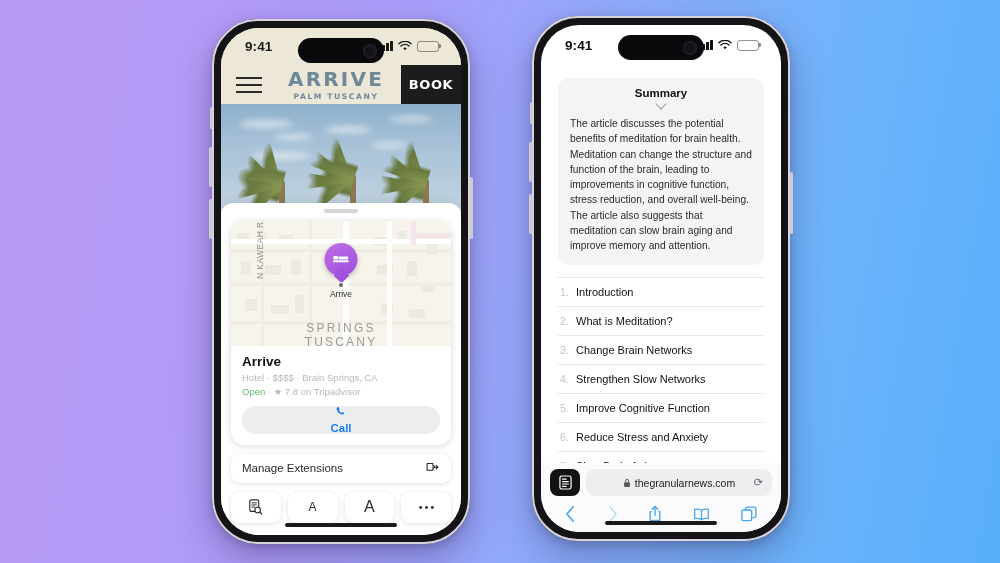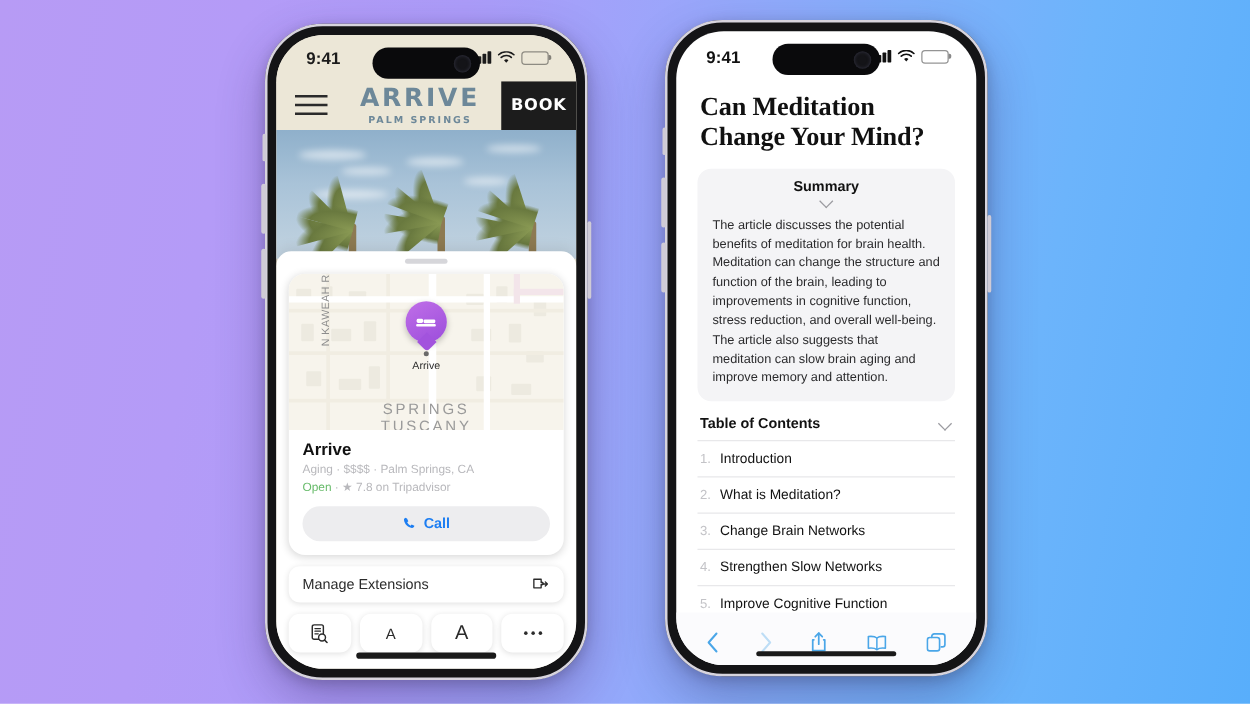--- a/index.html
+++ b/index.html
@@ -202,21 +202,21 @@
   .place-meta { font-size:9.5px; color:#b8b8bc; margin-top:3px; }
   .place-status { font-size:9.5px; margin-top:3px; color:#b8b8bc; }
   .place-status .open { color:#67bb6a; font-weight:400; }
 
   .actions { display:flex; gap:8px; padding:9px 11px 11px; }
   .act {
     flex:1; height:28px; border-radius:15px;
     display:flex; align-items:center; justify-content:center; gap:5px;
     font-size:11.5px; font-weight:600; cursor:pointer;
   }
-  .act.call { background:#ededef; color:#1d7ef2; }
+  .act.call { background:#ededef; color:#1d7ef2;flex-direction:column; }
   .act.go   { background:#1277f2; color:#fff; }
 
   .ext-row {
     margin:9px 10px 0; height:29px; border-radius:9px; background:#fff;
     box-shadow:0 1px 5px rgba(0,0,0,.13);
     display:flex; align-items:center; justify-content:space-between;
     padding:0 11px; font-size:11.5px; color:#2b2b2b; cursor:pointer;
   }
   .tool-row {
     margin:9px 10px 0; display:flex; gap:7px; height:31px;
@@ -341,21 +341,21 @@
     </div>
 
     <div class="site-header">
       <div class="hamburger">
         <span></span>
           <span></span>
           <span></span>
       </div>
       <div class="brand">
         <div class="brand-main">ARRIVE</div>
-        <div class="brand-sub">PALM SPRINGS</div>
+        <div class="brand-sub">PALM TUSCANY</div>
       </div>
       <div class="book-btn">BOOK</div>
     </div>
 
     <div class="hero">
       <span class="cloud" style="left:18px;top:16px;width:54px;height:8px;"></span>
       <span class="cloud" style="left:52px;top:30px;width:40px;height:6px;"></span>
       <span class="cloud" style="left:104px;top:22px;width:46px;height:7px;"></span>
       <span class="cloud" style="left:150px;top:38px;width:36px;height:6px;"></span>
       <span class="cloud" style="left:30px;top:48px;width:60px;height:7px;"></span>
@@ -436,21 +436,21 @@
           <span class="pin-name">Arrive</span>
 
           <div class="hood">
             <div>SPRINGS</div>
             <div>TUSCANY</div>
           </div>
         </div>
 
         <div class="place-info">
           <div class="place-name">Arrive</div>
-          <div class="place-meta">Aging · $$$$ · Palm Springs, CA</div>
+          <div class="place-meta">Hotel · $$$$ · Brain Springs, CA</div>
           <div class="place-status">
             <span class="open">Open</span>
             <span>· ★ 7.8 on Tripadvisor</span>
           </div>
         </div>
 
         <div class="actions">
           <div class="act call">
             <svg width="12" height="12" viewBox="0 0 16 16">
               <path d="M3 1.6c-.9.4-1.6 1.4-1.4 2.4.5 4.3 4.1 7.9 8.4 8.4 1 .2 2-.5 2.4-1.4l.3-.8-3-1.4-1 1.2c-1.6-.7-3-2.1-3.7-3.7l1.2-1L4.8 2.3z" fill="#1d7ef2"></path>
@@ -513,37 +513,32 @@
           </span>
         <svg width="14" height="11" viewBox="0 0 16 12">
           <path d="M8 10.3l2-2.3a2.9 2.9 0 0 0-4 0z" fill="#111"></path>
           <path d="M3.4 5.4a6.7 6.7 0 0 1 9.2 0" stroke="#111" stroke-width="1.5" fill="none" stroke-linecap="round"></path>
           <path d="M1 2.9a10.2 10.2 0 0 1 14 0" stroke="#111" stroke-width="1.5" fill="none" stroke-linecap="round"></path>
         </svg>
         <span class="battery"><span class="fill"></span></span>
       </span>
     </div>
 
-    <div class="article-title">Can Meditation Change Your Mind?</div>
 
     <div class="r-body">
 
       <div class="panel">
         <div class="panel-head">
           <span class="panel-title">Summary</span>
           <span class="chev"></span>
         </div>
         <div class="summary-text">The article discusses the potential benefits of meditation for brain health. Meditation can change the structure and function of the brain, leading to improvements in cognitive function, stress reduction, and overall well-being. The article also suggests that meditation can slow brain aging and improve memory and attention.</div>
       </div>
 
       <div class="toc">
-        <div class="toc-head">
-          <span class="panel-title">Table of Contents</span>
-          <span class="chev"></span>
-        </div>
         <div class="toc-item">
           <span class="toc-num">1.</span>
           <span>Introduction</span>
         </div>
         <div class="toc-item">
           <span class="toc-num">2.</span>
           <span>What is Meditation?</span>
         </div>
         <div class="toc-item">
           <span class="toc-num">3.</span>
@@ -562,20 +557,36 @@
           <span>Reduce Stress and Anxiety</span>
         </div>
         <div class="toc-item">
           <span class="toc-num">7.</span>
           <span>Slow Brain Aging</span>
         </div>
       </div>
     </div>
 
     <div class="safari-bar">
+      <div class="url-row">
+        <div class="reader-tab">
+          <svg width="13" height="15" viewBox="0 0 14 16">
+            <rect x="1" y="1" width="12" height="14" rx="2" fill="none" stroke="#fff" stroke-width="1.3"></rect>
+            <path d="M3.7 4.4h4M3.7 7h6.4M3.7 9.6h6.4M3.7 12.2h4" stroke="#fff" stroke-width="1.2" stroke-linecap="round"></path>
+          </svg>
+        </div>
+        <div class="url-field">
+          <svg width="8" height="10" viewBox="0 0 10 12">
+            <rect x="1.4" y="5" width="7.2" height="6" rx="1.3" fill="#55555a"></rect>
+            <path d="M3.1 5V3.4a1.9 1.9 0 0 1 3.8 0V5" fill="none" stroke="#55555a" stroke-width="1.2"></path>
+          </svg>
+          <span class="url-text">thegranularnews.com</span>
+          <span class="reload">⟳</span>
+        </div>
+      </div>
       <div class="nav-row">
         <div class="nav-btn">
           <svg width="11" height="18" viewBox="0 0 12 20">
             <path d="M9 2L2 10l7 8" fill="none" stroke="#4aa6e8" stroke-width="1.8" stroke-linecap="round" stroke-linejoin="round"></path>
           </svg>
         </div>
         <div class="nav-btn dis">
           <svg width="11" height="18" viewBox="0 0 12 20">
             <path d="M3 2l7 8-7 8" fill="none" stroke="#4aa6e8" stroke-width="1.8" stroke-linecap="round" stroke-linejoin="round"></path>
           </svg>

